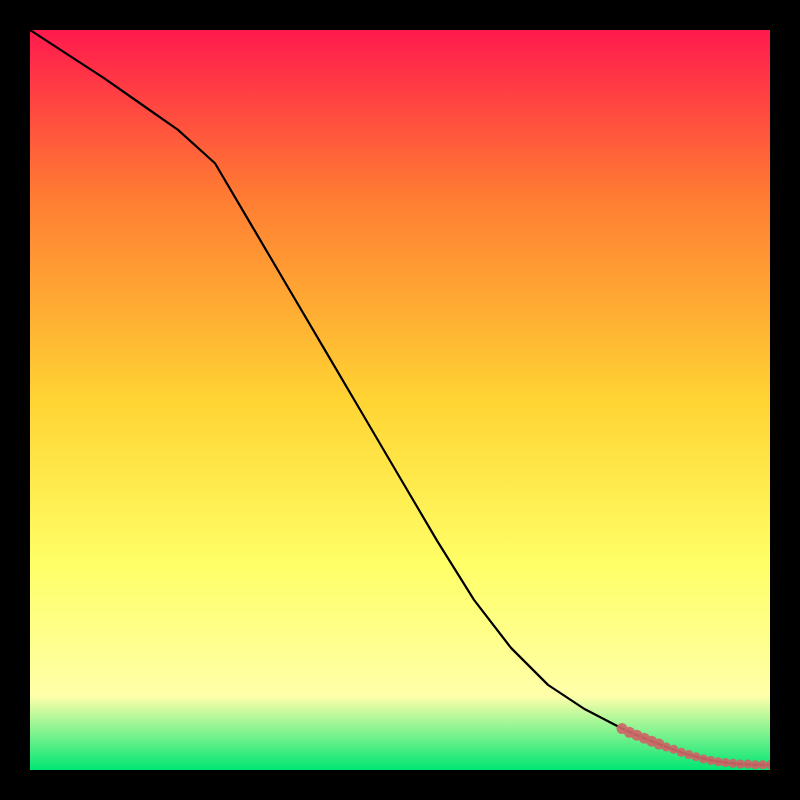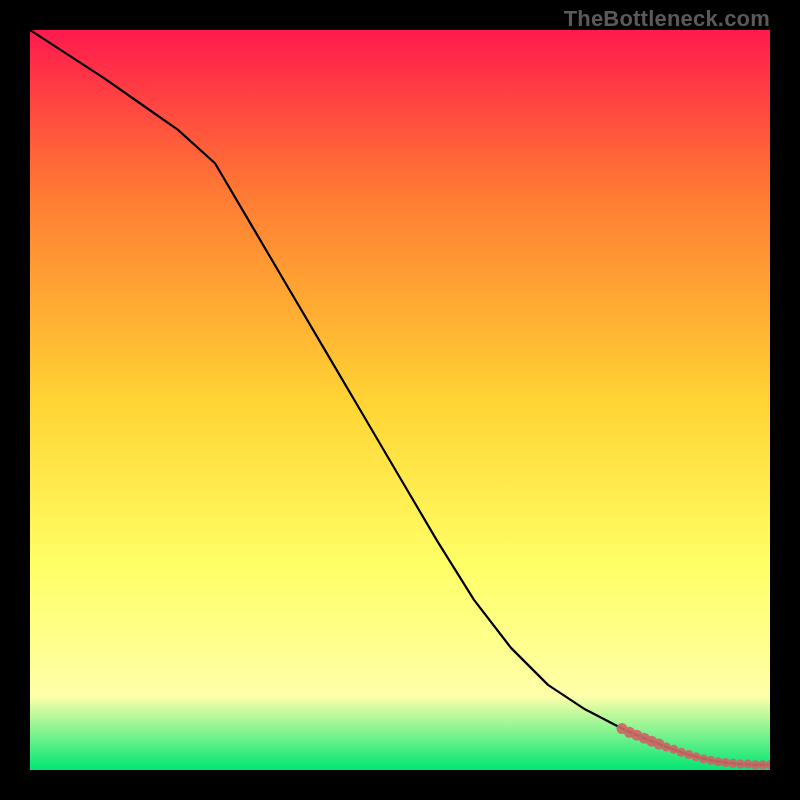--- a/index.html
+++ b/index.html
@@ -31,21 +31,20 @@
     font-weight: 600;
     color: #5a5a5a;
     letter-spacing: 0.2px;
   }
   svg { display: block; }
 </style>
 </head>
 <body>
 
 <div class="stage">
-  <div class="watermark">TheBottleneck.com</div>
   <div class="plot-area">
     <svg id="chart-svg" width="740" height="740" viewBox="0 0 740 740" preserveAspectRatio="none">
       <defs>
         <linearGradient id="bgGrad" x1="0" y1="0" x2="0" y2="1">
           <stop id="g0" offset="0%" stop-color="#ff1a4d"></stop>
           <stop id="g1" offset="22%" stop-color="#ff7a33"></stop>
           <stop id="g2" offset="50%" stop-color="#ffd433"></stop>
           <stop id="g3" offset="72%" stop-color="#ffff66"></stop>
           <stop id="g4" offset="90%" stop-color="#ffffaa"></stop>
           <stop id="g5" offset="100%" stop-color="#00e673"></stop>

